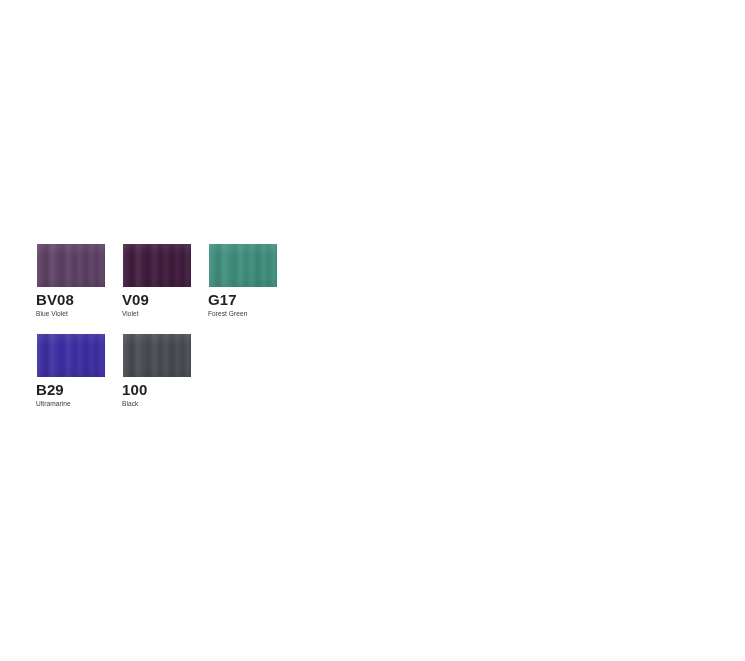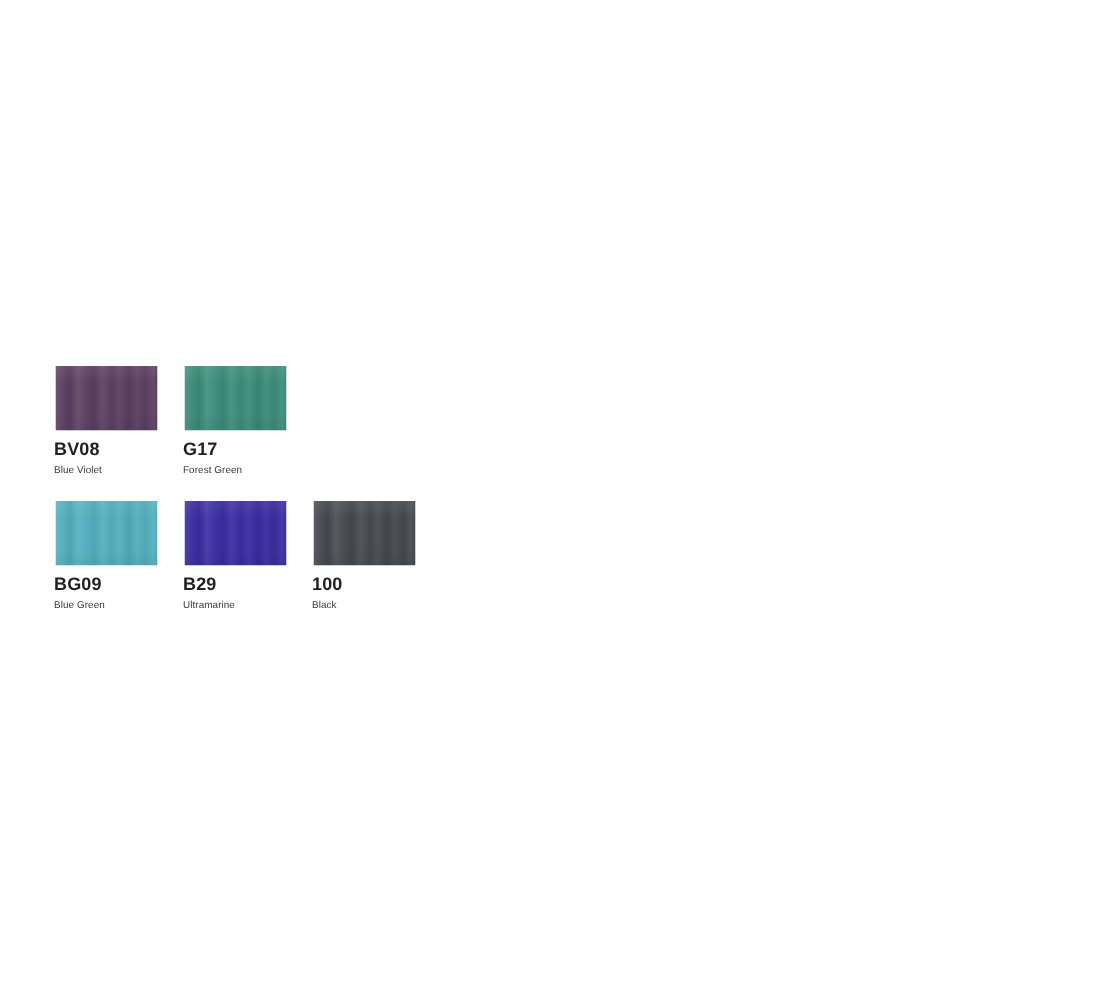--- a/index.html
+++ b/index.html
@@ -74,21 +74,21 @@
     background: linear-gradient(180deg,
       rgba(255,255,255,0.07) 0%,
       rgba(255,255,255,0.00) 26%,
       rgba(0,0,0,0.00) 74%,
       rgba(0,0,0,0.05) 100%);
   }
   .swatch-code {
     position: absolute;
     left: 0;
     top: 50px;
-    font-size: 12px;
+    font-size: 15px;
     font-weight: bold;
     color: #231f20;
     letter-spacing: 0.1px;
     line-height: 13px;
     white-space: nowrap;
   }
   .swatch-name {
     position: absolute;
     left: 0;
     top: 66px;
@@ -109,38 +109,38 @@
         <div class="swatch-chip">
           <div class="chip-fill" style="background: rgb(91, 63, 99);"></div>
           <div class="chip-bands"></div>
           <div class="chip-sheen"></div>
         </div>
         <div class="swatch-code">BV08</div>
         <div class="swatch-name">Blue Violet</div>
       </div>
       <div class="swatch-cell">
         <div class="swatch-chip">
+          <div class="chip-fill" style="background: rgb(62, 26, 60);"></div>
+          <div class="chip-bands"></div>
+          <div class="chip-sheen"></div>
+        </div>
+        <div class="swatch-code">V09</div>
+        <div class="swatch-name">Violet</div>
+      </div>
+      <div class="swatch-cell">
+        <div class="swatch-chip">
           <div class="chip-fill" style="background: rgb(61, 140, 123);"></div>
           <div class="chip-bands"></div>
           <div class="chip-sheen"></div>
         </div>
         <div class="swatch-code">G17</div>
         <div class="swatch-name">Forest Green</div>
       </div>
     </div>
   <div class="swatch-row" id="row-2">
-      <div class="swatch-cell">
-        <div class="swatch-chip">
-          <div class="chip-fill" style="background: rgb(84, 175, 190);"></div>
-          <div class="chip-bands"></div>
-          <div class="chip-sheen"></div>
-        </div>
-        <div class="swatch-code">BG09</div>
-        <div class="swatch-name">Blue Green</div>
-      </div>
       <div class="swatch-cell">
         <div class="swatch-chip">
           <div class="chip-fill" style="background: rgb(59, 44, 160);"></div>
           <div class="chip-bands"></div>
           <div class="chip-sheen"></div>
         </div>
         <div class="swatch-code">B29</div>
         <div class="swatch-name">Ultramarine</div>
       </div>
       <div class="swatch-cell">

